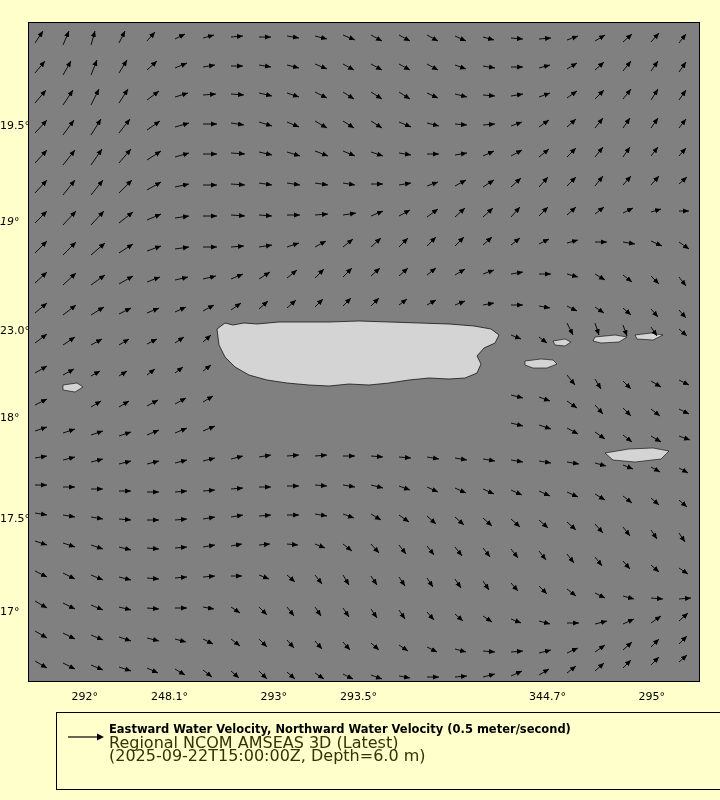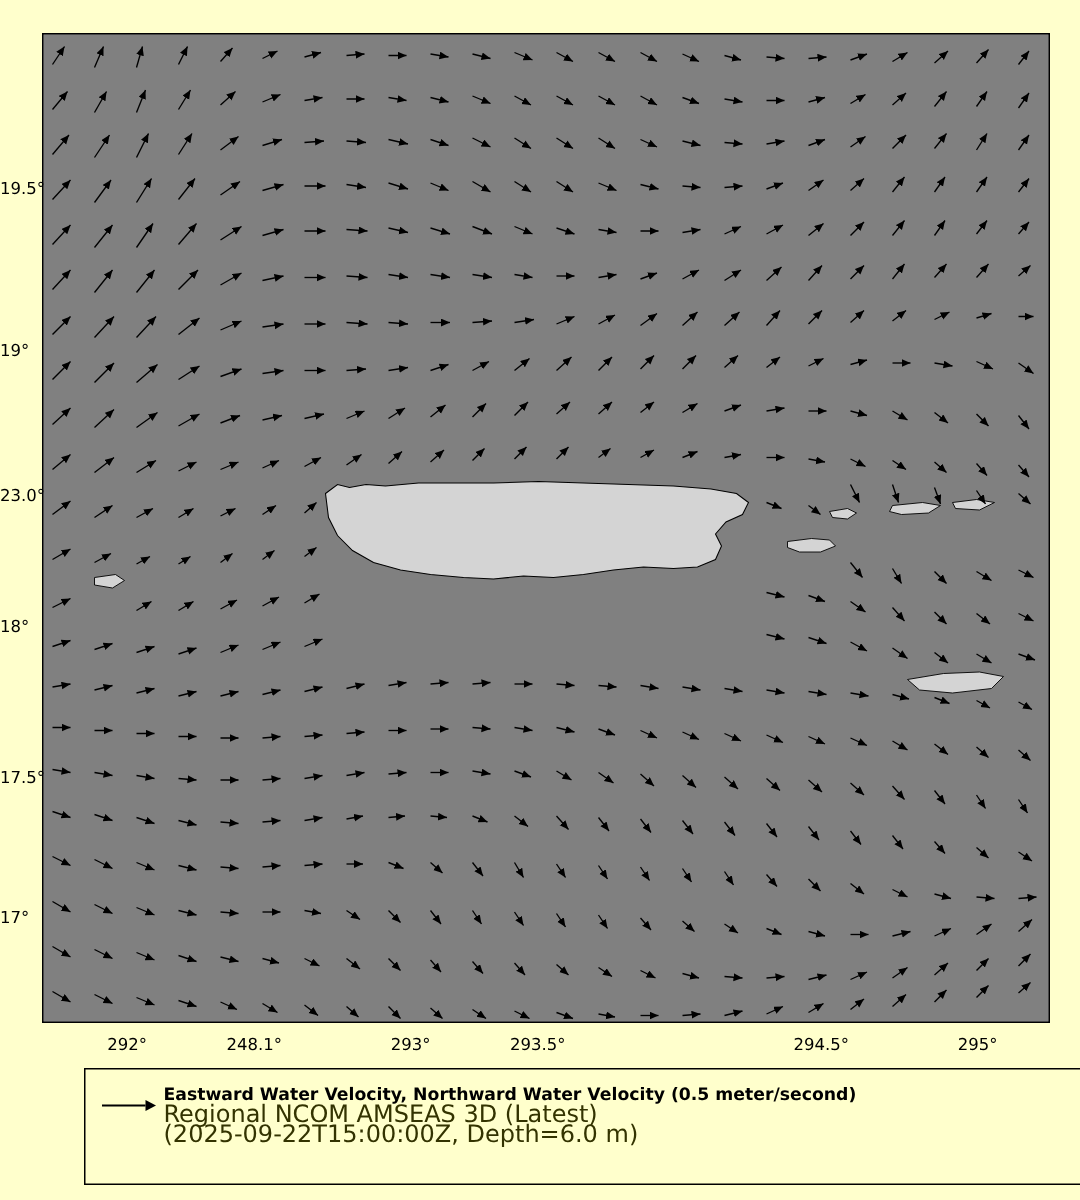--- a/index.html
+++ b/index.html
@@ -648,32 +648,32 @@
           <line x1="538" y1="650" x2="547" y2="643"></line>
           <line x1="566" y1="648" x2="575" y2="640"></line>
           <line x1="594" y1="645" x2="602" y2="637"></line>
           <line x1="622" y1="642" x2="630" y2="634"></line>
           <line x1="650" y1="639" x2="658" y2="632"></line>
         </g>
       </svg>
     </div>
 
     <div class="axis-label y-label" style="top:97px;">19.5°</div>
-    <div class="axis-label y-label" style="top:205px;">19°</div>
+    <div class="axis-label y-label" style="top:193px;font-style:italic;">19°</div>
     <div class="axis-label y-label" style="top:302px;">23.0°</div>
     <div class="axis-label y-label" style="top:389px;">18°</div>
     <div class="axis-label y-label" style="top:490px;">17.5°</div>
     <div class="axis-label y-label" style="top:583px;">17°</div>
 
     <div class="axis-label x-label" style="left:14px; top:668px;">292°</div>
     <div class="axis-label x-label" style="left:104px; top:668px;">248.1°</div>
     <div class="axis-label x-label" style="left:203px; top:668px;">293°</div>
     <div class="axis-label x-label" style="left:293px; top:668px;">293.5°</div>
     <div class="axis-label x-label" style="left:392px; top:692px;">294°</div>
-    <div class="axis-label x-label" style="left:482px; top:668px;">294.5°</div>
+    <div class="axis-label x-label" style="left:482px; top:668px;">344.7°</div>
     <div class="axis-label x-label" style="left:581px; top:668px;">295°</div>
   </div>
 
   <div id="legend">
     <svg id="legend-arrow" viewBox="0 0 38 12">
       <line x1="1" y1="6" x2="30" y2="6" stroke="#000" stroke-width="1.2"></line>
       <path d="M30,2.4 L37,6 L30,9.6 z" fill="#000"></path>
     </svg>
     <div id="legend-text">
       <div class="legend-title">Eastward Water Velocity, Northward Water Velocity (0.5 meter/second)</div>

